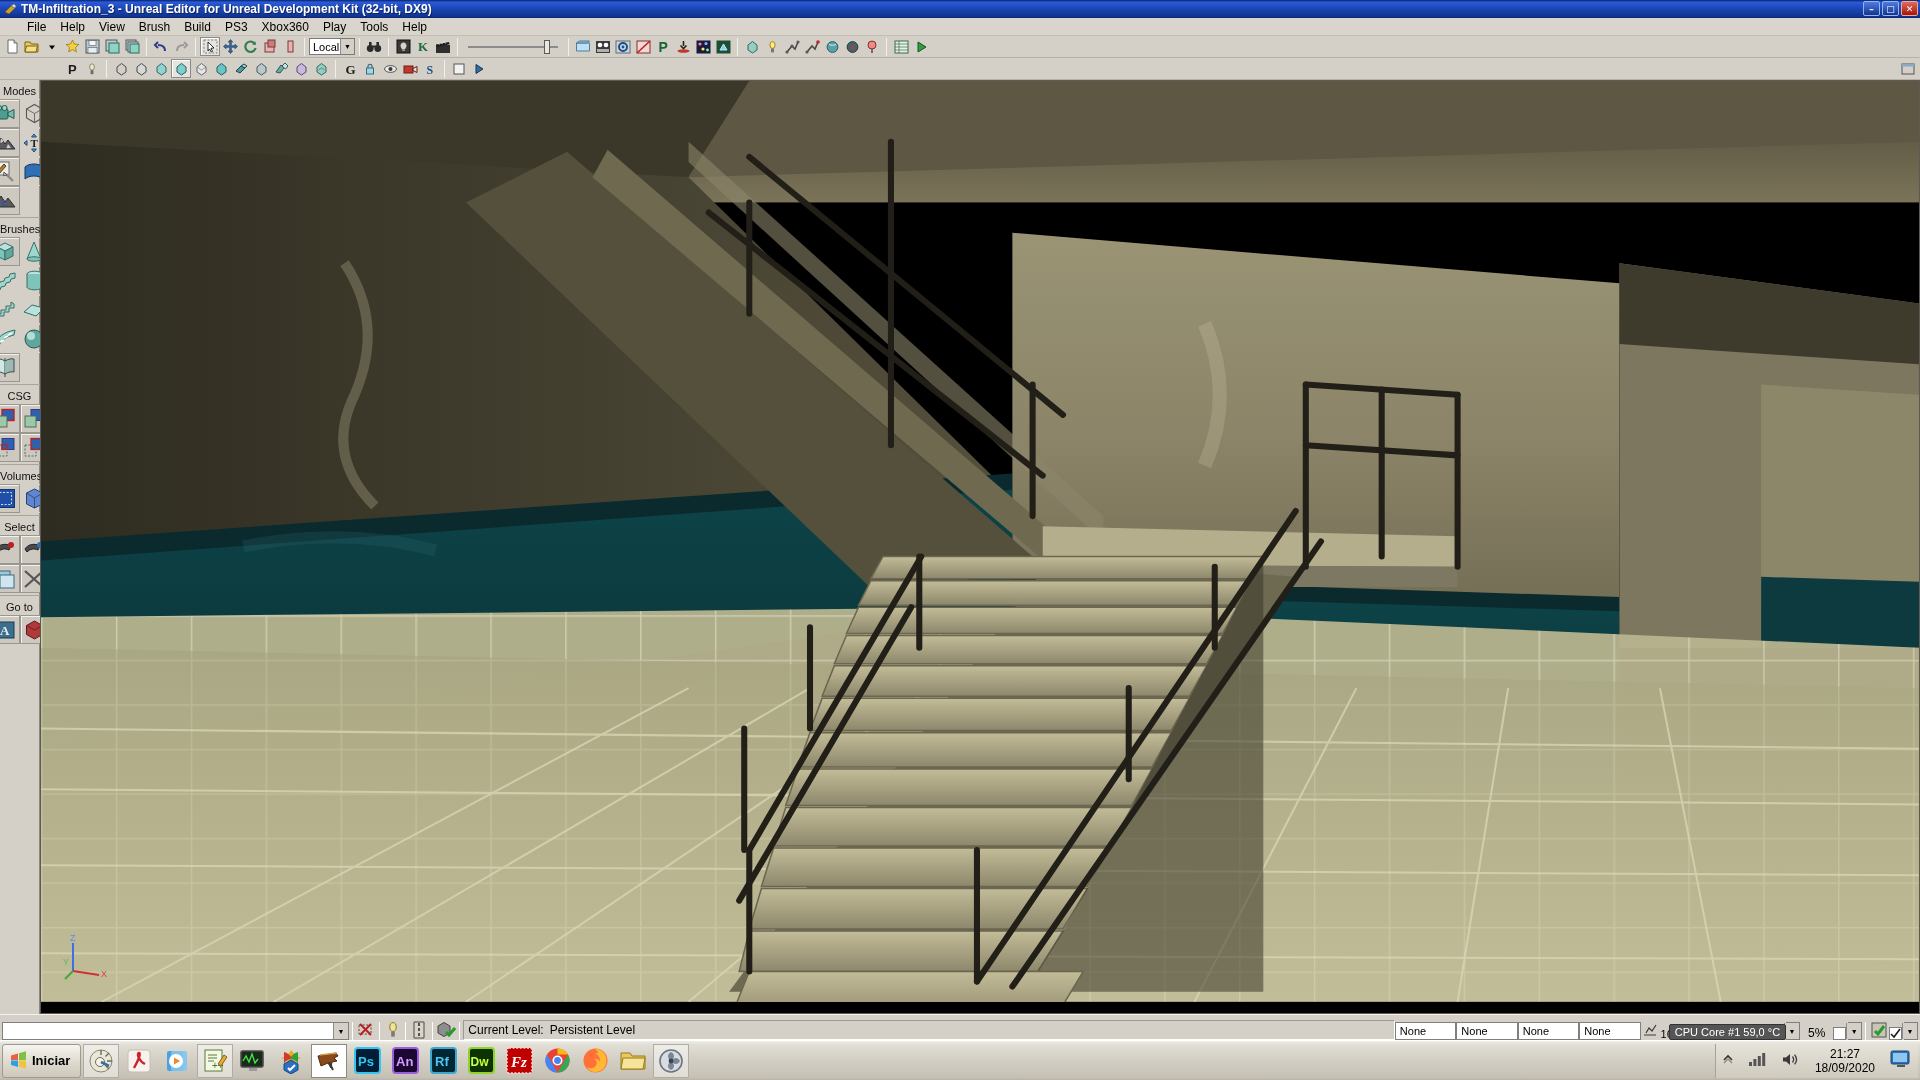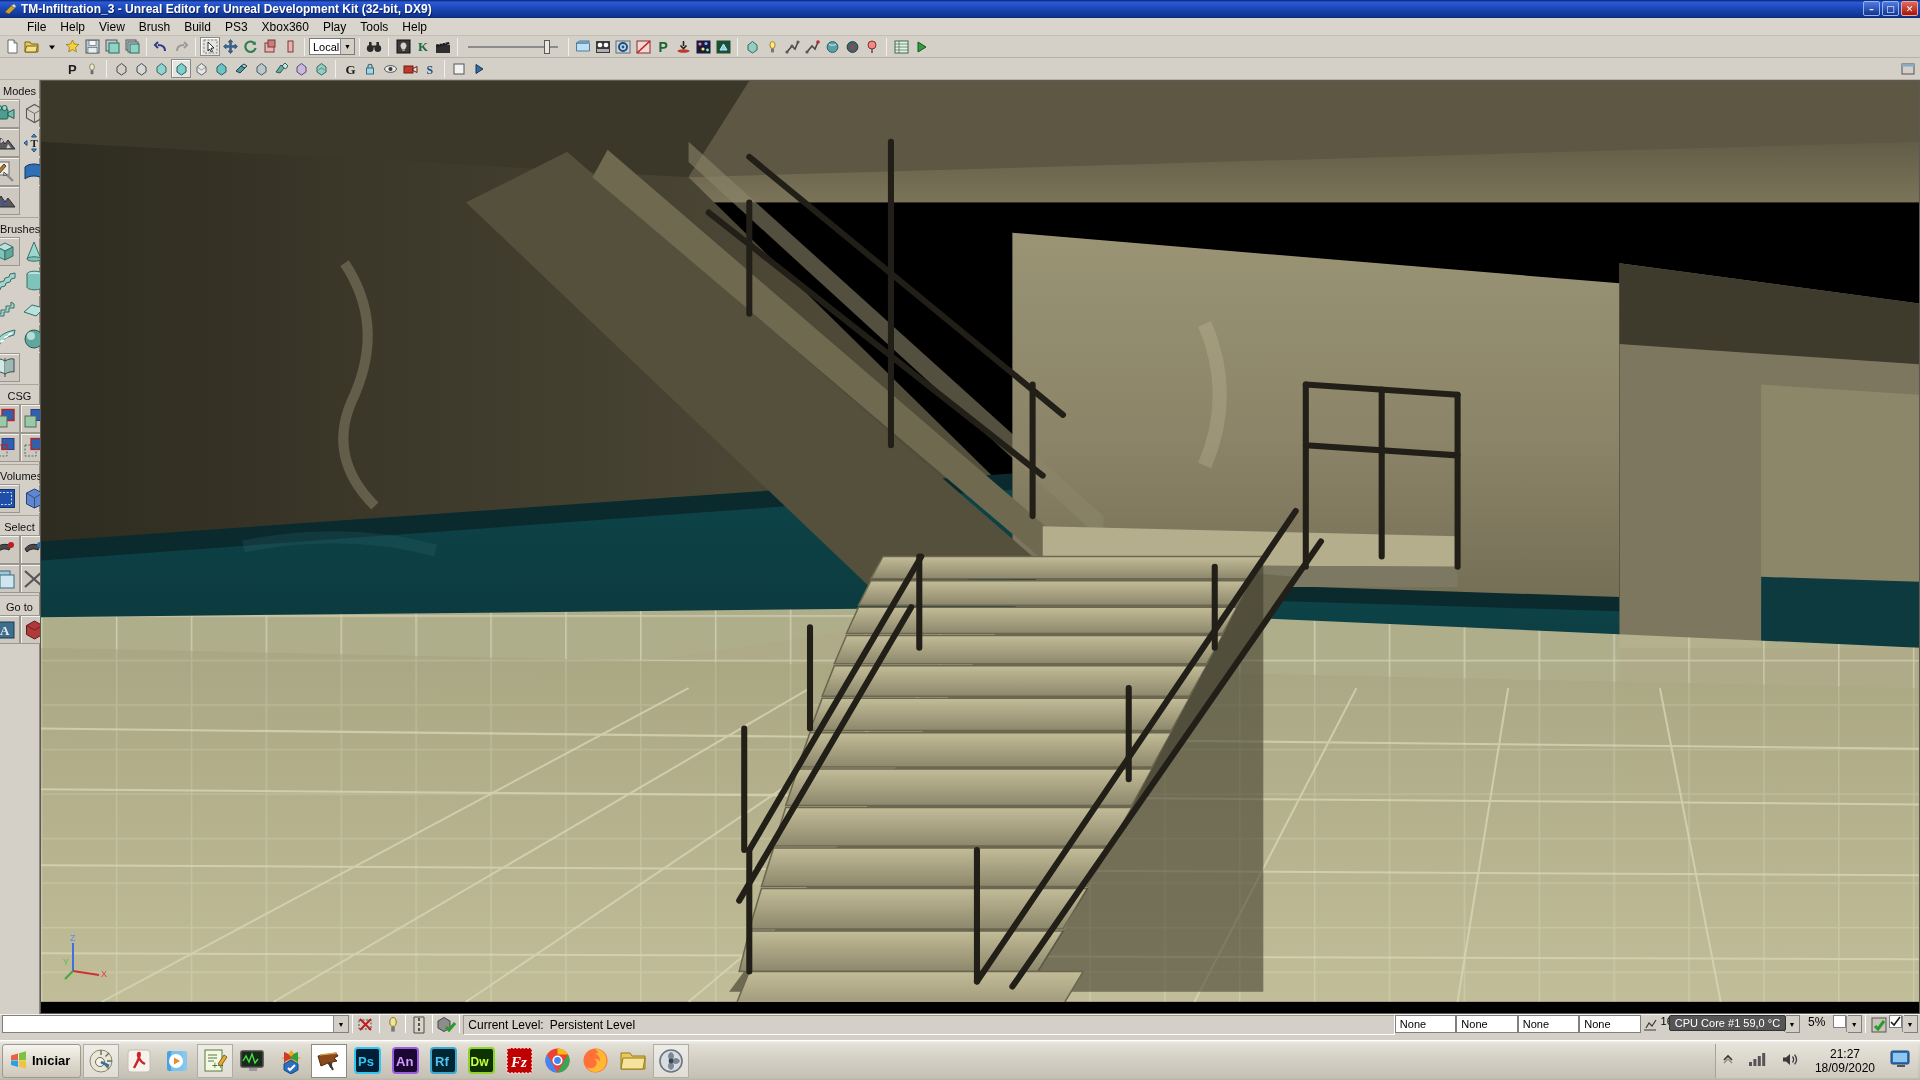--- a/index.html
+++ b/index.html
@@ -80,21 +80,21 @@
   .gbtn.empty { border:1px solid transparent; }
   .sep-line { width:54px; height:1px; background:#a9a59d; margin:2px 0; }
 
   
   #viewport { flex:1; position:relative; background:#000; overflow:hidden; border:1px solid #5e5a53;}
   #scene { position:absolute; inset:0; }
   .axis { position:absolute; left:22px; bottom:32px; width:50px; height:50px; }
 
   
   #statusbar {
-    height:26px; background:#d4d0c8; display:flex; align-items:flex-start;
+    height:26px; background:#d4d0c8; display:flex; align-items:flex-end;
     border-top:1px solid #f4f2ee; padding:0 2px; gap:0px;
   }
   .sb-combo {
     height:18px; background:#fff; border:1px solid #7f7f7f; display:flex; align-items:center;
     font-size:11px; padding-left:3px; position:relative;
   }
   .sb-combo .arw { position:absolute; right:0; top:0; bottom:0; width:15px; background:#d4d0c8;
       border-left:1px solid #8c8c8c; display:flex;align-items:center;justify-content:center;font-size:7px; }
   .sb-field { height:18px; background:#fff; border:1px solid #7f7f7f; font-size:11px;
       display:flex; align-items:center; padding-left:4px; }

